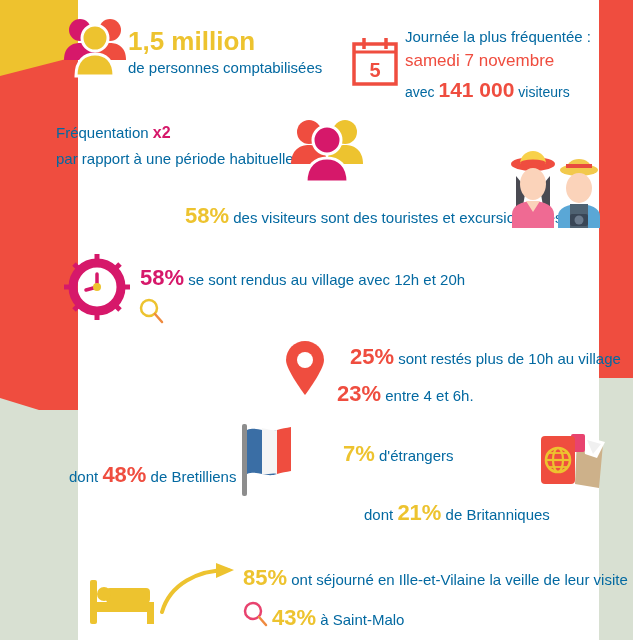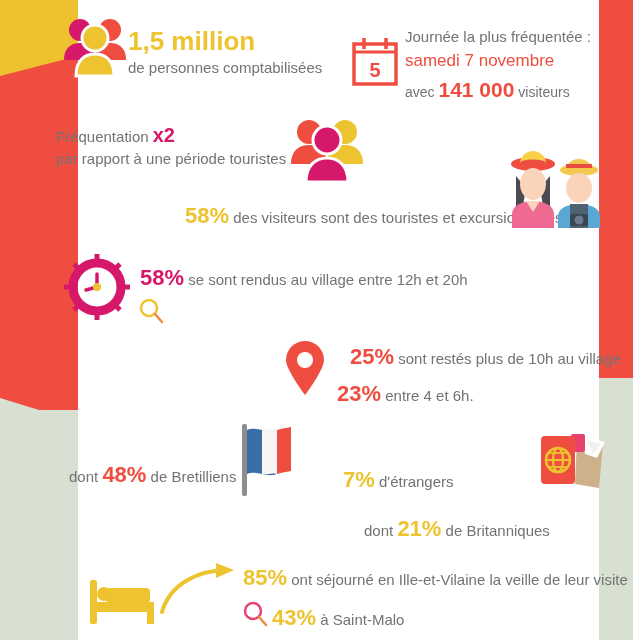--- a/index.html
+++ b/index.html
@@ -50,57 +50,57 @@
   .inner-white-left {
     left: 78px; top: 0; width: 12px; height: 640px;
     background: #ffffff;
   }
 
   
   .stat { position: absolute; white-space: nowrap; }
   .big-y   { color: #edc32f; font-weight: bold; }
   .big-r   { color: #ef4d3f; font-weight: bold; }
   .big-m   { color: #d6186a; font-weight: bold; }
-  .txt-dark{ color: #737373; }
+  .txt-dark{ color: #0369a1; }
   .txt-red { color: #ef4d3f; }
 
   
   #b1-num   { left: 128px; top: 26px;  font-size: 26px; }
   #b1-sub   { left: 128px; top: 59px;  font-size: 15px; }
 
   #b2-l1    { left: 405px; top: 28px;  font-size: 15px; }
   #b2-l2    { left: 405px; top: 51px;  font-size: 17px; }
   #b2-l3    { left: 405px; top: 78px;  font-size: 14px; }
   #b2-l3 .n { font-size: 21px; font-weight: bold; color: #ef4d3f; }
 
   #b3-l1    { left: 56px;  top: 124px; font-size: 15px; }
-  #b3-l1 .x { font-size: 20px; font-weight: bold; color: #d6186a; }
+  #b3-l1 .x { font-size: 16px; font-weight: bold; color: #d6186a; }
   #b3-l2    { left: 56px;  top: 150px; font-size: 15px; }
 
   #b4       { left: 185px; top: 203px; font-size: 15px; }
   #b4 .n    { font-size: 22px; }
 
   #b5-l1    { left: 140px; top: 265px; font-size: 15px; }
   #b5-l1 .n { font-size: 22px; }
   #b5-l2    { left: 168px; top: 302px; font-size: 15px; }
   #b5-l2 .n { font-size: 22px; }
 
   #b6-l1    { left: 350px; top: 344px; font-size: 15px; }
   #b6-l1 .n { font-size: 22px; }
   #b6-l2    { left: 337px; top: 381px; font-size: 15px; }
   #b6-l2 .n { font-size: 22px; }
 
   #b7-l1    { left: 40px;  top: 430px; font-size: 15px; }
   #b7-l1 .n { font-size: 22px; }
   #b7-l2    { left: 69px;  top: 462px; font-size: 15px; }
   #b7-l2 .n { font-size: 22px; }
 
-  #b8-l1    { left: 343px; top: 467px; font-size: 15px; }
+  #b8-l1    { left: 343px; top: 441px; font-size: 15px; }
   #b8-l1 .n { font-size: 22px; }
-  #b8-l2    { left: 364px; top: 516px; font-size: 15px; }
+  #b8-l2    { left: 364px; top: 500px; font-size: 15px; }
   #b8-l2 .n { font-size: 22px; }
 
   #b9-l1    { left: 243px; top: 565px; font-size: 15px; }
   #b9-l1 .n { font-size: 22px; }
   #b9-l2    { left: 272px; top: 605px; font-size: 15px; }
   #b9-l2 .n { font-size: 22px; }
 
   .lbl { vertical-align: baseline; }
 
   
@@ -165,21 +165,21 @@
     <span class="txt-red">samedi 7 novembre</span>
   </div>
   <div class="stat" id="b2-l3">
     <span class="txt-dark lbl">avec </span><span class="n">141 000</span><span class="txt-dark lbl"> visiteurs</span>
   </div>
 
   <div class="stat" id="b3-l1">
     <span class="txt-dark lbl">Fréquentation </span><span class="x">x2</span>
   </div>
   <div class="stat" id="b3-l2">
-    <span class="txt-dark">par rapport à une période touristes</span>
+    <span class="txt-dark">par rapport à une période habituelle</span>
   </div>
   <div class="icon" id="ico-people2">
     <svg viewBox="0 0 78 68" width="78" height="68">
       <circle cx="21" cy="16" r="12" fill="#ef4d3f"></circle>
       <path d="M3 48 C3 34 12 29 21 29 C30 29 39 34 39 48 Z" fill="#ef4d3f"></path>
       <circle cx="57" cy="16" r="12" fill="#edc32f"></circle>
       <path d="M39 48 C39 34 48 29 57 29 C66 29 75 34 75 48 Z" fill="#edc32f"></path>
       <circle cx="39" cy="24" r="14" fill="#d6186a" stroke="#ffffff" stroke-width="3"></circle>
       <path d="M18 66 C18 49 28 42 39 42 C50 42 60 49 60 66 Z" fill="#d6186a" stroke="#ffffff" stroke-width="3"></path>
     </svg>
@@ -223,21 +223,21 @@
         <line x1="58" y1="12" x2="51" y2="19"></line>
         <line x1="19" y1="51" x2="12" y2="58"></line>
       </g>
       <circle cx="35" cy="35" r="24" fill="none" stroke="#d6186a" stroke-width="9"></circle>
       <line x1="35" y1="35" x2="35" y2="22" stroke="#d6186a" stroke-width="3.5" stroke-linecap="round"></line>
       <line x1="35" y1="35" x2="24" y2="38" stroke="#d6186a" stroke-width="3.5" stroke-linecap="round"></line>
       <circle cx="35" cy="35" r="4" fill="#edc32f"></circle>
     </svg>
   </div>
   <div class="stat" id="b5-l1">
-    <span class="big-m n">58%</span><span class="txt-dark lbl"> se sont rendus au village entre 12h et 20h</span>
+    <span class="big-m n">58%</span><span class="txt-dark lbl"> se sont rendus au village avec 12h et 20h</span>
   </div>
   <div class="icon" id="ico-mag1">
     <svg viewBox="0 0 26 26" width="26" height="26">
       <circle cx="11" cy="10" r="8" fill="none" stroke="#edc32f" stroke-width="2.5"></circle>
       <line x1="17" y1="16" x2="24" y2="24" stroke="#ef8a3f" stroke-width="2.5" stroke-linecap="round"></line>
     </svg>
   </div>
 
   <div class="icon" id="ico-pin">
     <svg viewBox="0 0 42 56" width="42" height="56">

